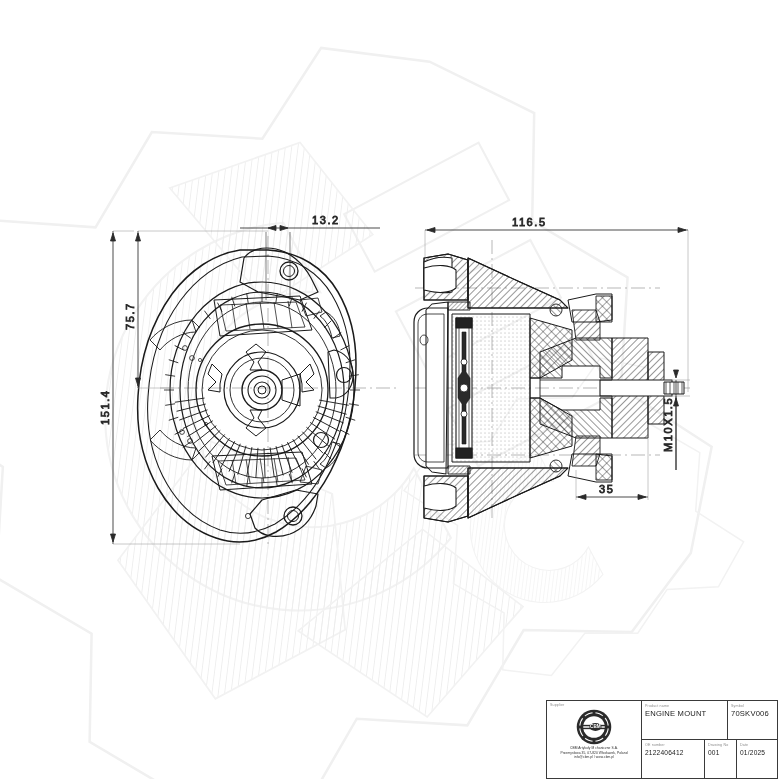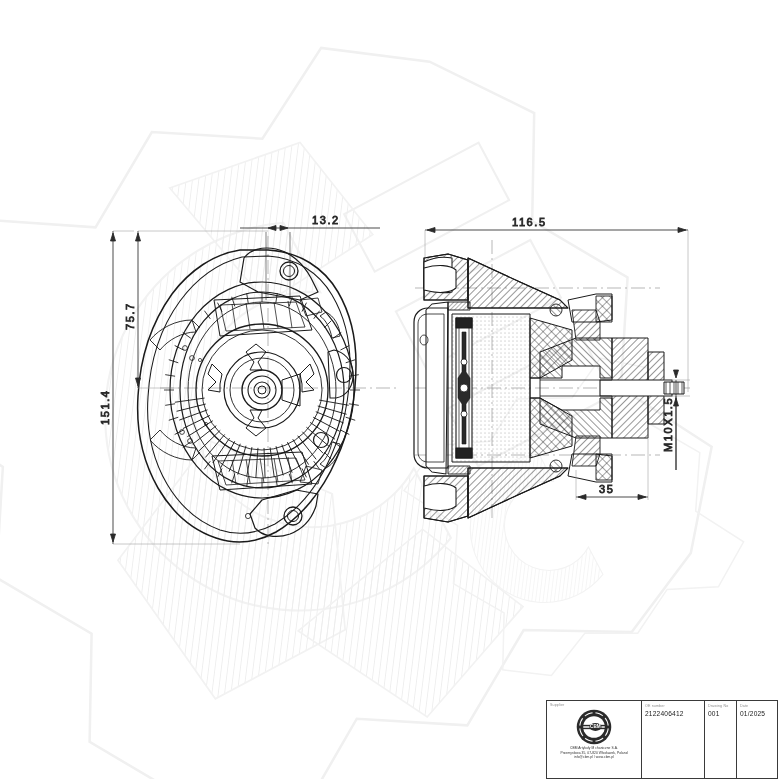--- a/index.html
+++ b/index.html
@@ -523,20 +523,30 @@
           </g>
           <ellipse cx="54" cy="50" rx="17" ry="11" fill="#2b2b2b"></ellipse>
           <text x="54" y="54" font-size="13" fill="#ffffff" text-anchor="middle" font-family="Liberation Sans, sans-serif" font-weight="bold">CBM</text>
         </svg>
       </div>
       <div id="supplier-address">CBM Artykuły M chaniczne S.A.<br>Przemysłowa 35, 07-820 Włocławek, Poland<br>info@cbm.pl / www.cbm.pl</div>
     </div>
 
     <div id="tb-right">
       <div class="tb-row">
+        <div class="tb-cell" id="tb-prodname">
+          <div class="tb-caption">Product name</div>
+          <div class="tb-value">ENGINE MOUNT</div>
+        </div>
+        <div class="tb-cell" id="tb-symbol">
+          <div class="tb-caption">Symbol</div>
+          <div class="tb-value">70SKV006</div>
+        </div>
+      </div>
+      <div class="tb-row">
         <div class="tb-cell" id="tb-refcode">
           <div class="tb-caption">OE number</div>
           <div class="tb-value">2122406412</div>
         </div>
         <div class="tb-cell" id="tb-drawno">
           <div class="tb-caption">Drawing No</div>
           <div class="tb-value">001</div>
         </div>
         <div class="tb-cell" id="tb-date">
           <div class="tb-caption">Date</div>

